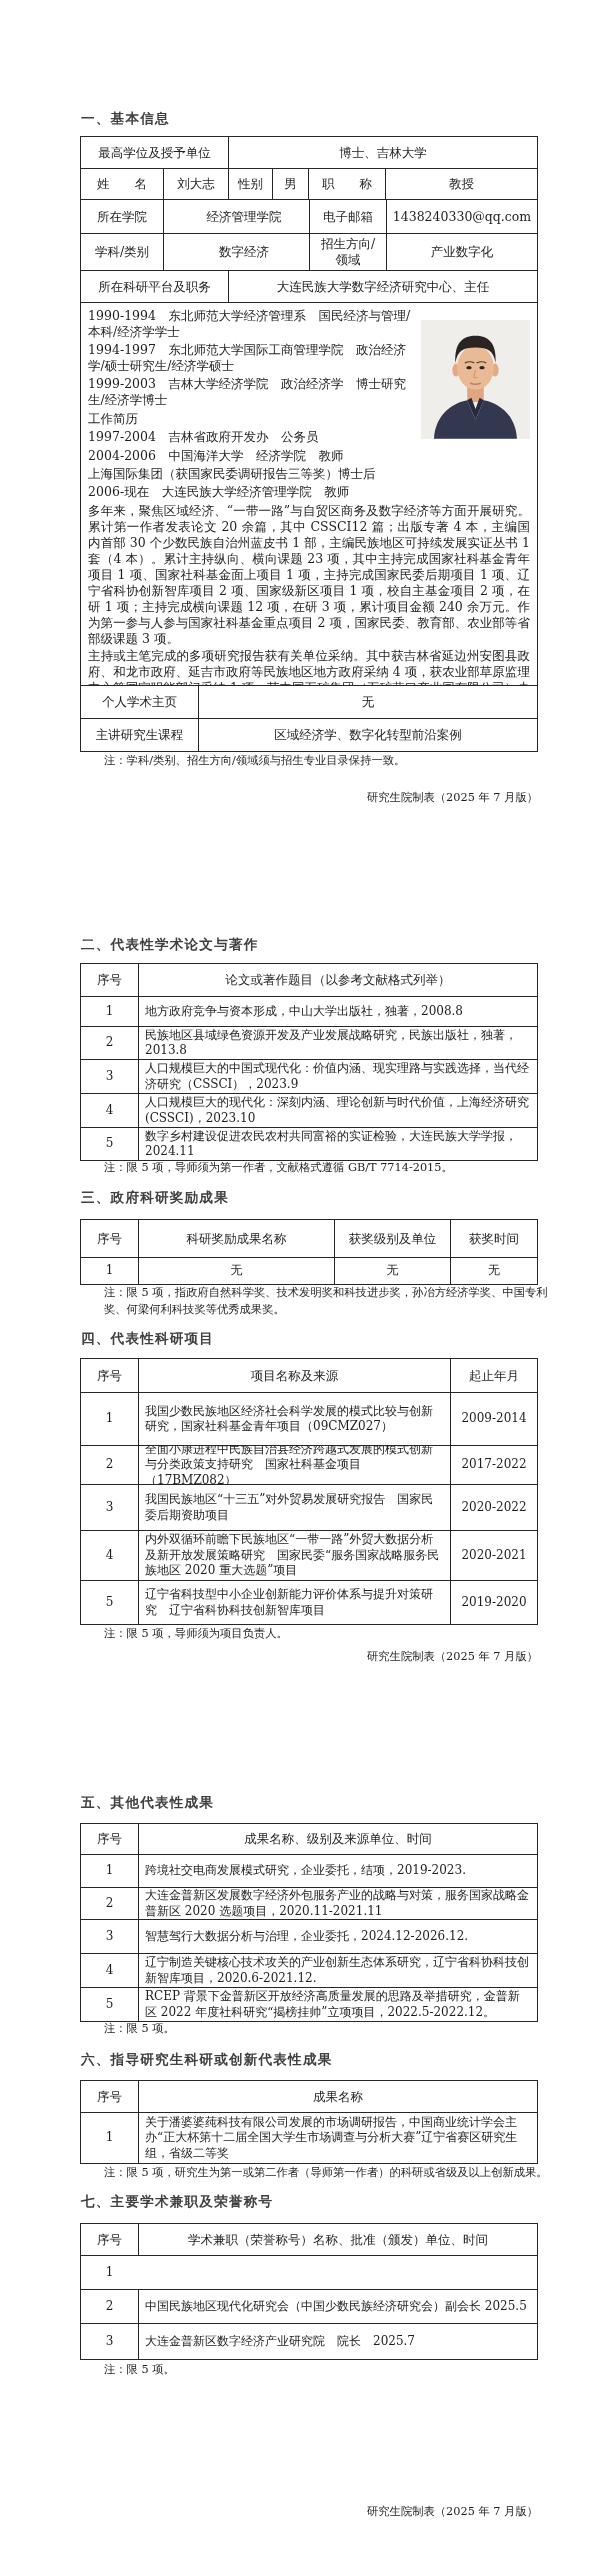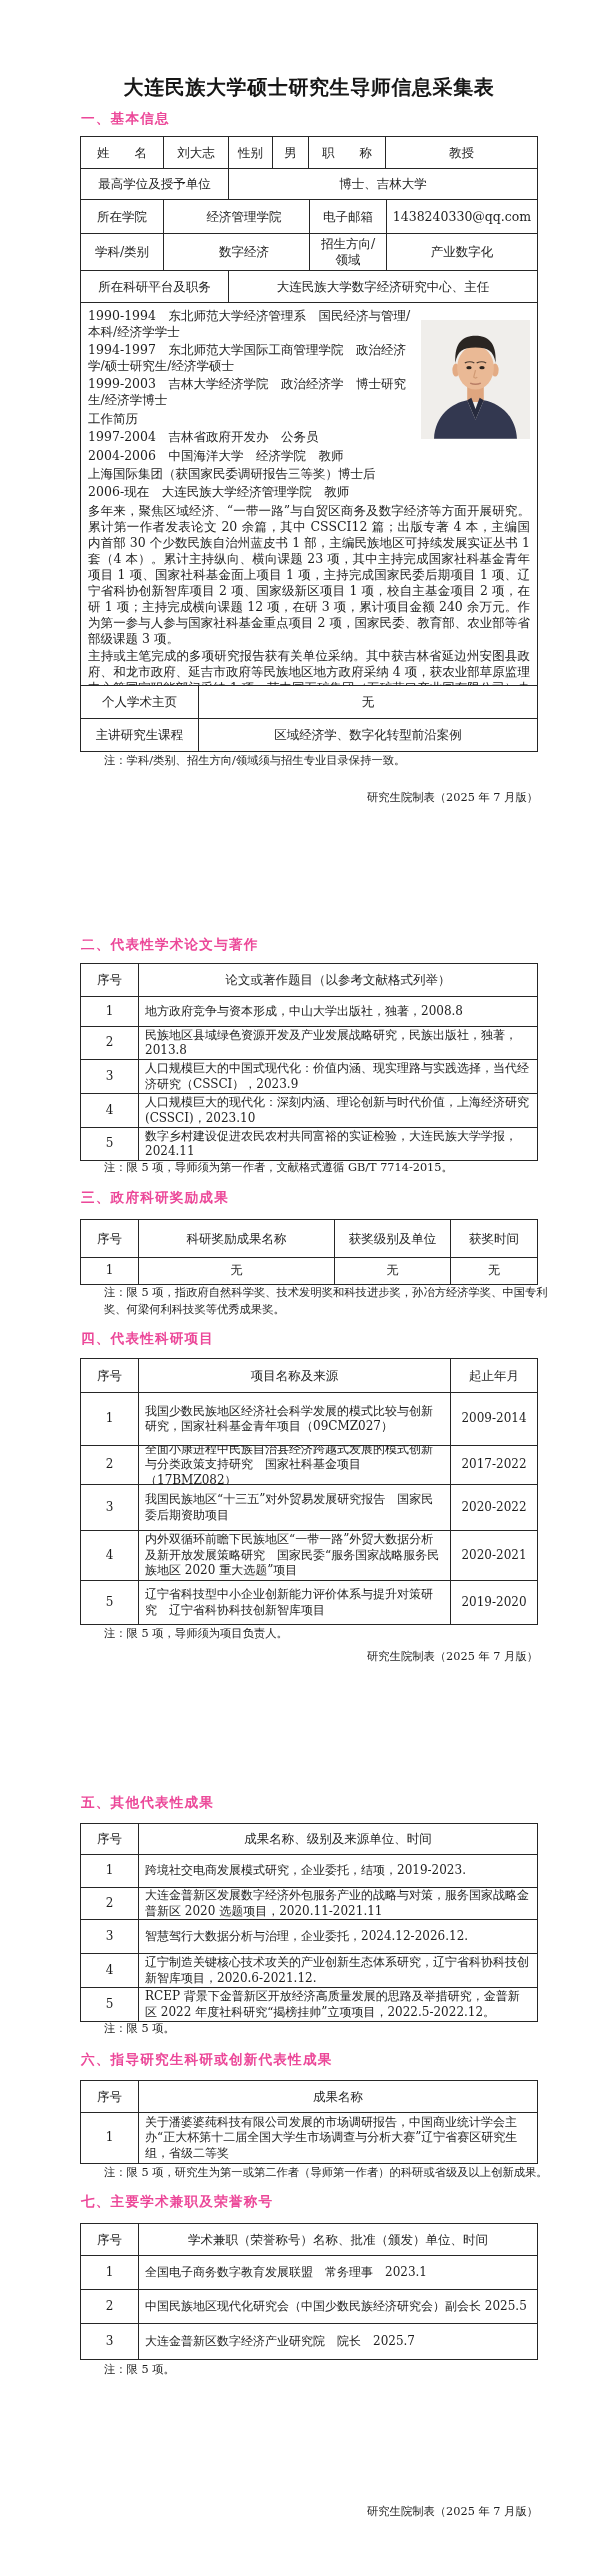--- a/index.html
+++ b/index.html
@@ -8,21 +8,21 @@
     color:#1e1e1e;font-family:"DejaVu Serif","Liberation Serif",serif;
     overflow:hidden;
   }
   .doc-title{
     position:absolute;top:74px;left:74px;width:470px;margin:0;
     text-align:center;font-size:20px;font-weight:bold;letter-spacing:0.6px;
     font-family:"DejaVu Serif","Liberation Serif",serif;color:#161616;
   }
   .sec-h{
     position:absolute;left:81px;margin:0;font-size:13.6px;font-weight:bold;
-    letter-spacing:1.2px;color:#ec4899;
+    letter-spacing:1.2px;color:#404040;
     font-family:"DejaVu Sans","Liberation Sans",sans-serif;
   }
   .tbl{
     position:absolute;left:80px;width:458px;box-sizing:border-box;
     border:1.2px solid #262626;background:#fff;
   }
   .tr{display:flex;border-top:1.2px solid #262626;box-sizing:border-box;}
   .tr:first-child{border-top:none;}
   .td{
     border-left:1.2px solid #262626;box-sizing:border-box;
@@ -58,36 +58,35 @@
   .footer{
     position:absolute;left:80px;width:458px;text-align:right;
     font-size:11.3px;color:#1f1f1f;
   }
 </style>
 </head>
 <body>
 
 <div class="page">
 
-  <h1 class="doc-title">大连民族大学硕士研究生导师信息采集表</h1>
 
   <h2 class="sec-h" style="top:110px">一、基本信息</h2>
 
   <div class="tbl" style="top:136px">
+    <div class="tr" style="height:31px">
+      <div class="td c12">最高学位及授予单位</div>
+      <div class="td cf">博士、吉林大学</div>
+    </div>
     <div class="tr" style="height:31px">
       <div class="td c1">姓　　名</div>
       <div class="td c2">刘大志</div>
       <div class="td c3">性别</div>
       <div class="td c4">男</div>
       <div class="td c5">职　　称</div>
       <div class="td cf">教授</div>
-    </div>
-    <div class="tr" style="height:31px">
-      <div class="td c12">最高学位及授予单位</div>
-      <div class="td cf">博士、吉林大学</div>
     </div>
     <div class="tr" style="height:34px">
       <div class="td c1">所在学院</div>
       <div class="td c234">经济管理学院</div>
       <div class="td c5">电子邮箱</div>
       <div class="td cf">1438240330@qq.com</div>
     </div>
     <div class="tr" style="height:37px">
       <div class="td c1">学科/类别</div>
       <div class="td c234">数字经济</div>
@@ -278,21 +277,20 @@
   <div class="note" style="top:2165px">注：限 5 项，研究生为第一或第二作者（导师第一作者）的科研或省级及以上创新成果。</div>
 
   <h2 class="sec-h" style="top:2193px">七、主要学术兼职及荣誉称号</h2>
   <div class="tbl" style="top:2223px">
     <div class="tr" style="height:31px">
       <div class="td cno">序号</div>
       <div class="td cf">学术兼职（荣誉称号）名称、批准（颁发）单位、时间</div>
     </div>
     <div class="tr" style="height:34px">
       <div class="td cno small">1</div>
-      <div class="td cf left small">全国电子商务数字教育发展联盟　常务理事　2023.1</div>
     </div>
     <div class="tr" style="height:34px">
       <div class="td cno small">2</div>
       <div class="td cf left small">中国民族地区现代化研究会（中国少数民族经济研究会）副会长 2025.5</div>
     </div>
     <div class="tr" style="height:36px">
       <div class="td cno small">3</div>
       <div class="td cf left small">大连金普新区数字经济产业研究院　院长　2025.7</div>
     </div>
   </div>

